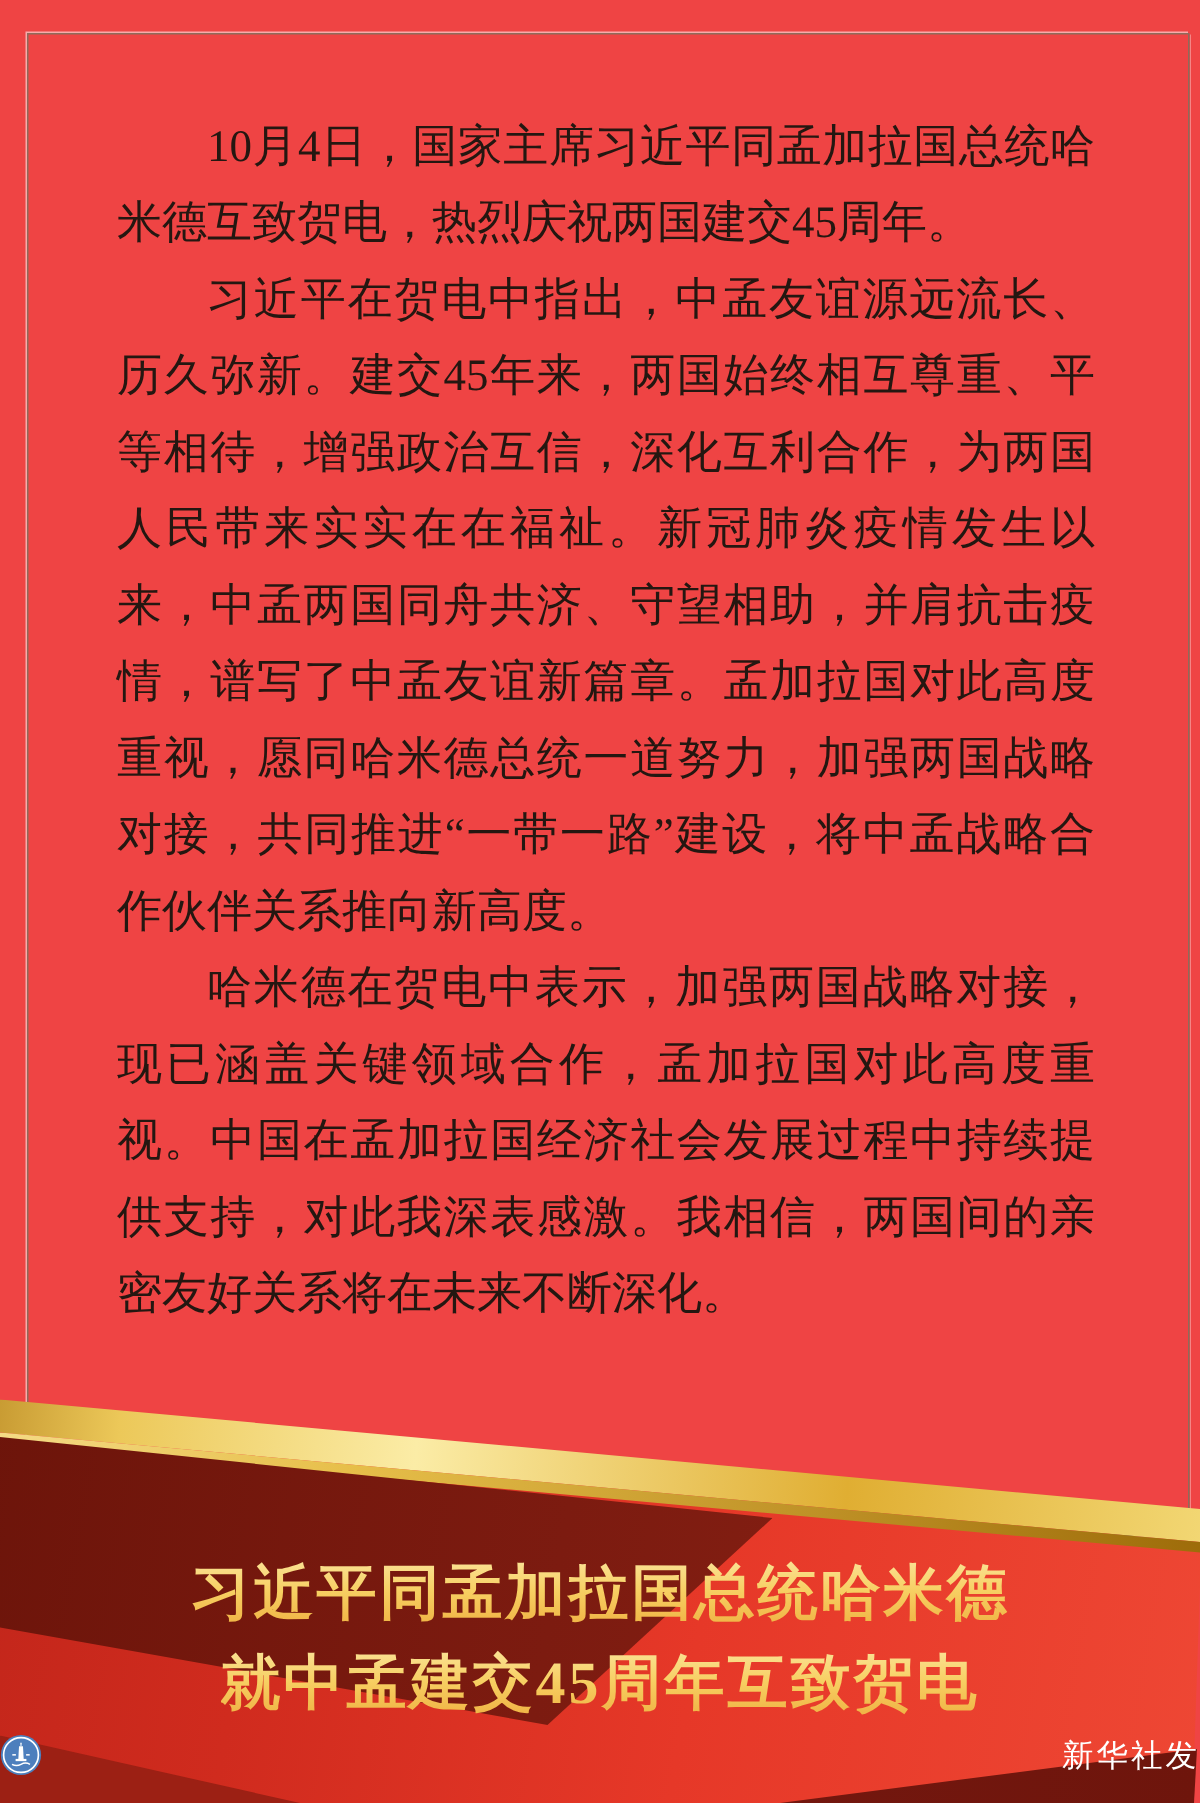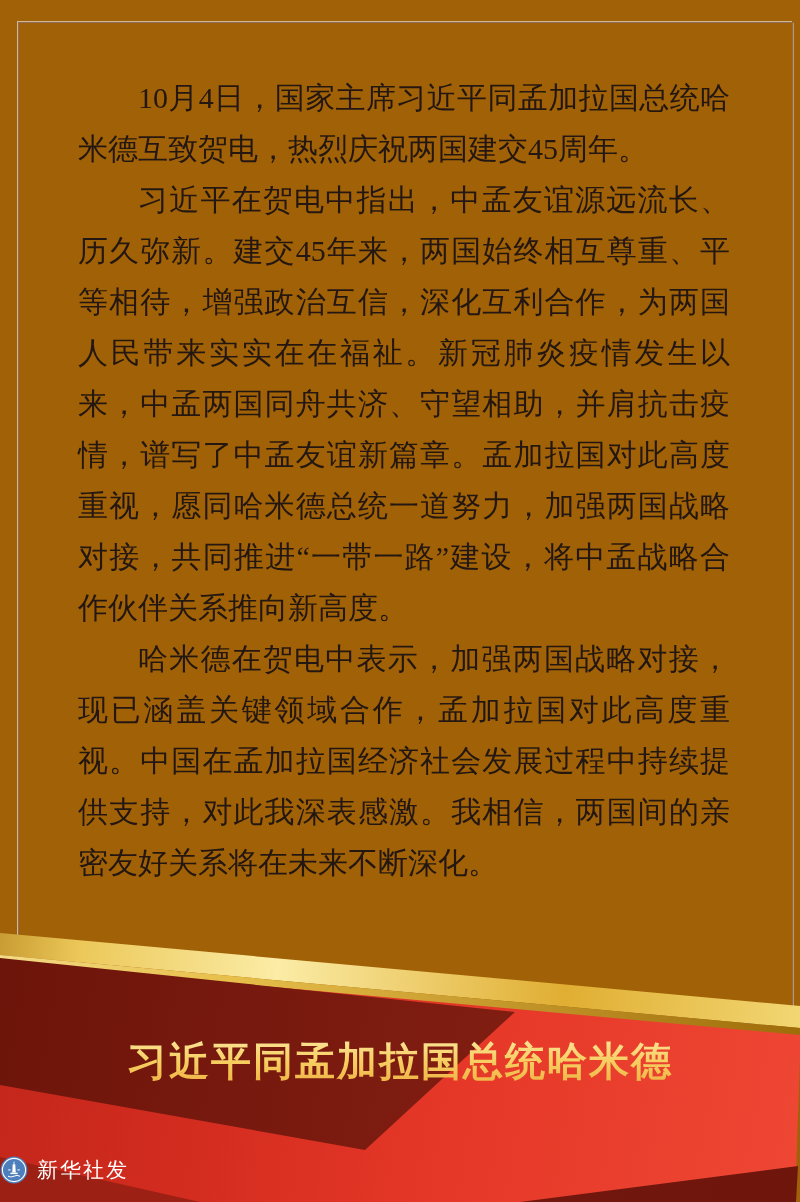--- a/index.html
+++ b/index.html
@@ -1,19 +1,19 @@
 <!DOCTYPE html>
 <html><head>
 <meta charset="utf-8">
 <style>
   html,body{margin:0;padding:0;}
   .page{
     position:relative;
     width:800px;height:1202px;
-    background:#a16207;
+    background:#ef4444;
     overflow:hidden;
     font-family:"Liberation Serif", serif;
   }
   
   .frame{
     position:absolute;
     left:18px;top:22px;
     width:773px;height:1000px;
     border:1px solid #8f6b5b;
     box-shadow:-1px -1px 0 rgba(255,255,255,.55), 1px 1px 0 rgba(255,255,255,.35);
@@ -89,21 +89,21 @@
   }
   .banner-title .row{display:block;}
   
   .footer{
     position:absolute;
     left:0;top:1156px;
     width:800px;
     z-index:7;
     display:flex;
     align-items:center;
-    justify-content:flex-start;
+    justify-content:space-between;
     gap:9px;
   }
   .emblem{width:28px;height:28px;display:block;}
   .credit{
     color:#ffffff;
     font-family:"Liberation Sans", sans-serif;
     font-size:21px;
     letter-spacing:2px;
   }
 </style>
@@ -122,20 +122,21 @@
 
   <div class="layer gold-upper"></div>
   <div class="layer gold-lower"></div>
   <div class="layer red-banner"></div>
   <div class="layer dark-left"></div>
   <div class="layer dark-bottom-right"></div>
   <div class="layer dark-bottom-left"></div>
 
   <div class="banner-title">
     <span class="row"><span class="t-line">习近平同孟加拉国总统哈米德</span></span>
+    <span class="row"><span class="t-line">就中孟建交45周年互致贺电</span></span>
   </div>
 
   <div class="footer">
     <svg class="emblem" viewBox="0 0 28 28" aria-hidden="true">
       <circle cx="14" cy="14" r="13.4" fill="#4d7fbd"></circle>
       <circle cx="14" cy="14" r="11.6" fill="none" stroke="#ffffff" stroke-width="1.1"></circle>
       <polygon points="13.5,5.8 14.5,5.8 14.3,8.2 13.7,8.2" fill="#ffffff"></polygon>
       <polygon points="12.7,8.2 15.3,8.2 15.8,16.6 12.2,16.6" fill="#ffffff"></polygon>
       <rect x="10.4" y="16.6" width="7.2" height="1.5" fill="#ffffff"></rect>
       <rect x="8.2" y="13.4" width="2.4" height="1" fill="#ffffff"></rect>

